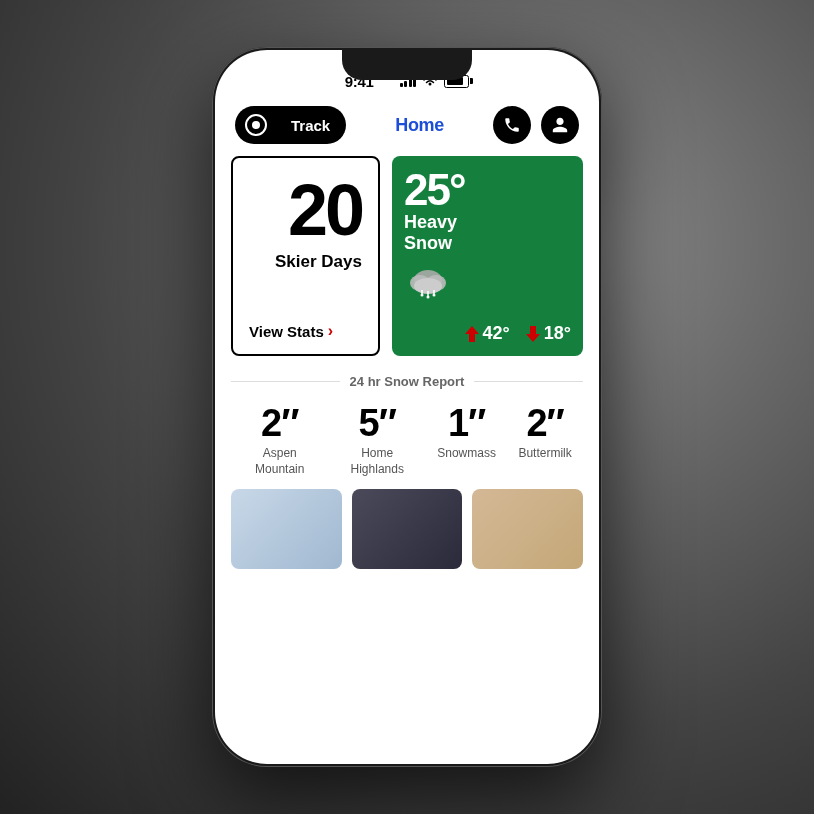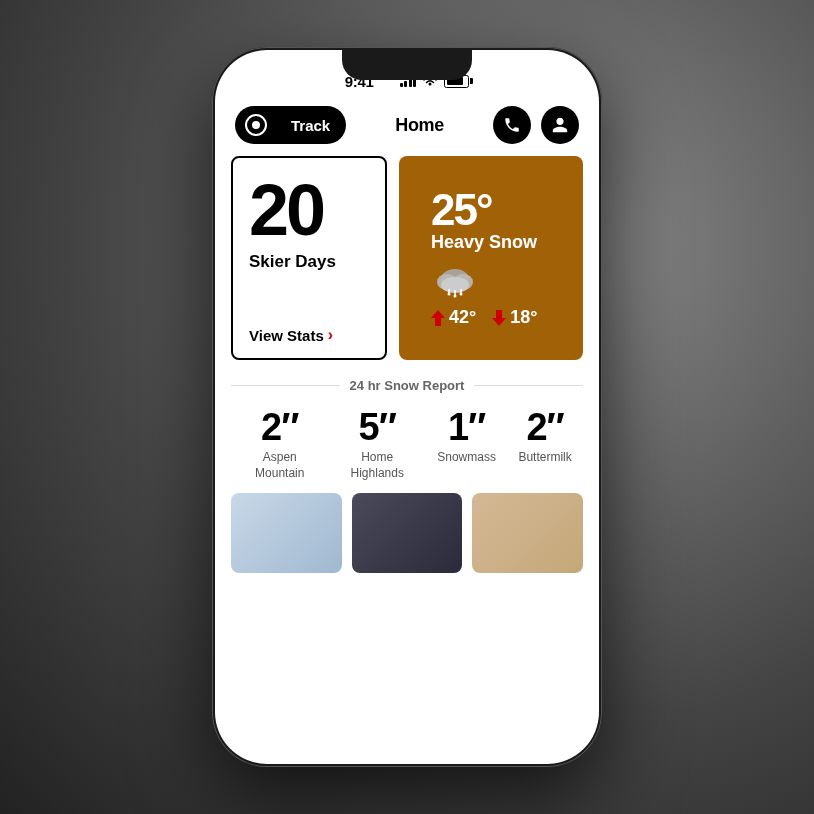--- a/index.html
+++ b/index.html
@@ -163,21 +163,21 @@
     .track-btn-icon-dot {
       width: 8px;
       height: 8px;
       background: #fff;
       border-radius: 50%;
     }
 
     .header-title {
       font-size: 18px;
       font-weight: 700;
-      color: #000000;
+      color: #1d4ed8;
       letter-spacing: -0.3px;
     }
 
     .header-actions {
       display: flex;
       gap: 10px;
       align-items: center;
     }
 
     .icon-btn {
@@ -207,20 +207,21 @@
 
     .card-skier {
       flex: 1;
       border: 2px solid #000;
       border-radius: 8px;
       padding: 16px 16px 14px;
       display: flex;
       flex-direction: column;
       justify-content: space-between;
       min-height: 200px;
+      text-align: right;
     }
 
     .skier-number {
       font-size: 72px;
       font-weight: 900;
       color: #000;
       line-height: 1;
       letter-spacing: -3px;
     }
 
@@ -243,25 +244,25 @@
     }
 
     .chevron-right {
       color: #cc0000;
       font-size: 16px;
       font-weight: 900;
     }
 
     .card-weather {
       flex: 1;
-      background: #a16207;
+      background: #15803d;
       border-radius: 8px;
-      padding: 32px;
-      display: flex;
-      flex-direction: column;
+      padding: 12px;
+      display: flex;
+      flex-direction: row;
       justify-content: space-between;
       min-height: 200px;
       color: #fff;
     }
 
     .weather-temp {
       font-size: 44px;
       font-weight: 800;
       color: #fff;
       letter-spacing: -2px;
@@ -276,21 +277,21 @@
 
     .snow-icon {
       font-size: 32px;
       margin-top: 8px;
       color: #ccc;
     }
 
     .weather-hi-lo {
       display: flex;
       gap: 16px;
-      align-items: center;
+      align-items: flex-end;
     }
 
     .weather-hi, .weather-lo {
       display: flex;
       align-items: center;
       gap: 4px;
       font-size: 18px;
       font-weight: 700;
       color: #fff;
     }

